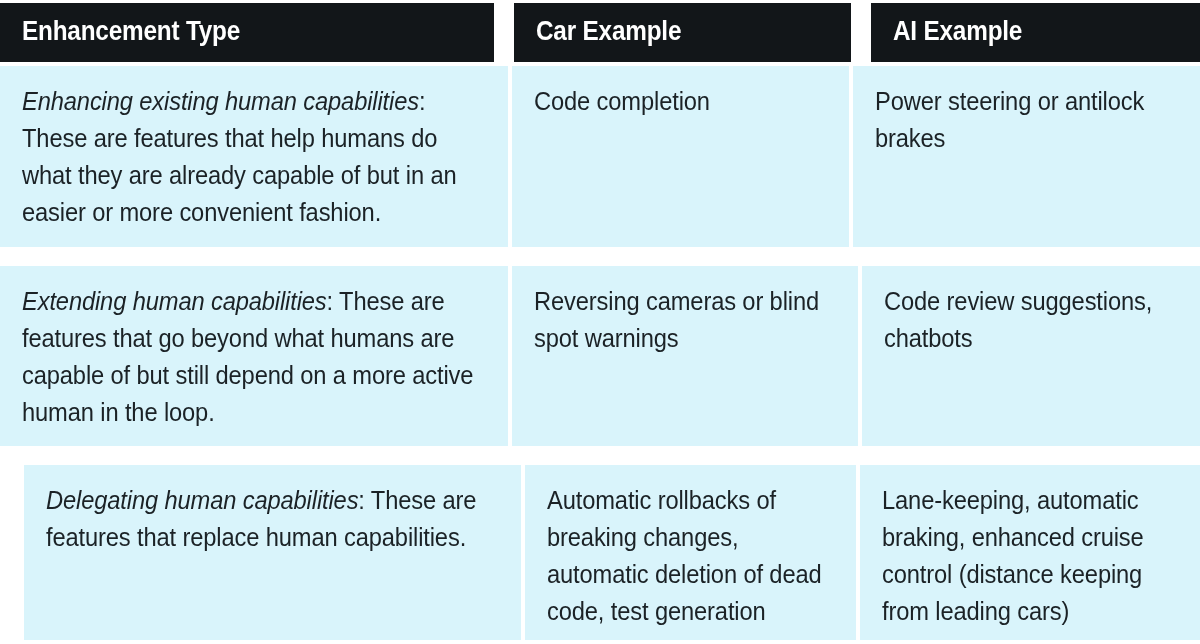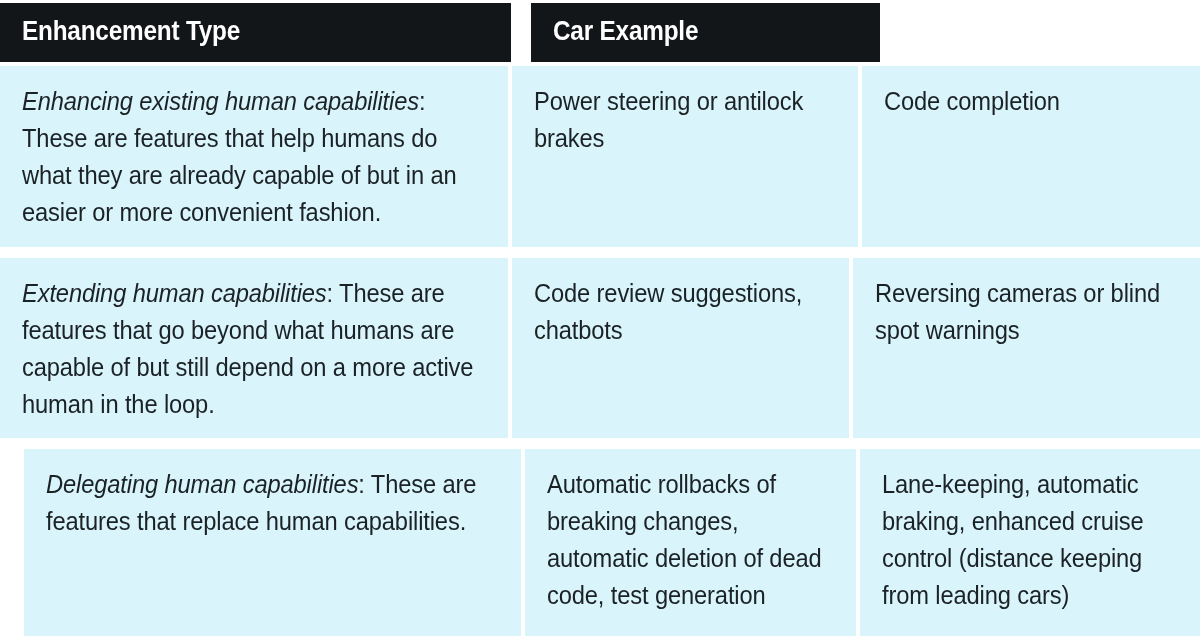--- a/index.html
+++ b/index.html
@@ -64,21 +64,21 @@
     background: #ffffff;
   }
   .tr {
     display: flex;
     background: #ffffff;
   }
   .tr-1 { height: 181px; }
   .tr-2 { height: 180px; }
   .tr-3 { flex: 1 1 auto; padding-left: 24px; }
 
-  .tr + .tr { margin-top: 11px; border-radius: 30px; }
+  .tr + .tr { margin-top: 19px; border-radius: 30px; }
   .thead + .tbody { margin-top: 4px; }
 
   .td {
     background: #d9f4fb;
     box-sizing: border-box;
     padding: 17px 18px 10px 22px;
     color: #1b2226;
     font-size: 25.5px;
     line-height: 37px;
     letter-spacing: -0.15px;
@@ -100,45 +100,48 @@
 
 <div class="table-wrap">
 
   <div class="thead">
     <div class="th col-1">
       <span>Enhancement Type</span>
     </div>
     <div class="th col-2">
       <span>Car Example</span>
     </div>
+    <div class="th col-3">
+      <span>AI Example</span>
+    </div>
   </div>
 
   <div class="tbody">
 
     <div class="tr tr-1">
       <div class="td col-1">
         <span class="txt"><em class="lead">Enhancing existing human capabilities</em><span>: These are features that help humans do what they are already capable of but in an easier or more convenient fashion.</span></span>
       </div>
+      <div class="td col-3">
+        <span class="txt">Code completion</span>
+      </div>
       <div class="td col-2">
         <span class="txt">Power steering or antilock brakes</span>
-      </div>
-      <div class="td col-3">
-        <span class="txt">Code completion</span>
       </div>
     </div>
 
     <div class="tr tr-2">
       <div class="td col-1">
         <span class="txt"><em class="lead">Extending human capabilities</em><span>: These are features that go beyond what humans are capable of but still depend on a more active human in the loop.</span></span>
       </div>
+      <div class="td col-2">
+        <span class="txt">Reversing cameras or blind spot warnings</span>
+      </div>
       <div class="td col-3">
         <span class="txt">Code review suggestions, chatbots</span>
-      </div>
-      <div class="td col-2">
-        <span class="txt">Reversing cameras or blind spot warnings</span>
       </div>
     </div>
 
     <div class="tr tr-3">
       <div class="td col-1">
         <span class="txt"><em class="lead">Delegating human capabilities</em><span>: These are features that replace human capabilities.</span></span>
       </div>
       <div class="td col-3">
         <span class="txt">Automatic rollbacks of breaking changes, automatic deletion of dead code, test generation</span>
       </div>

